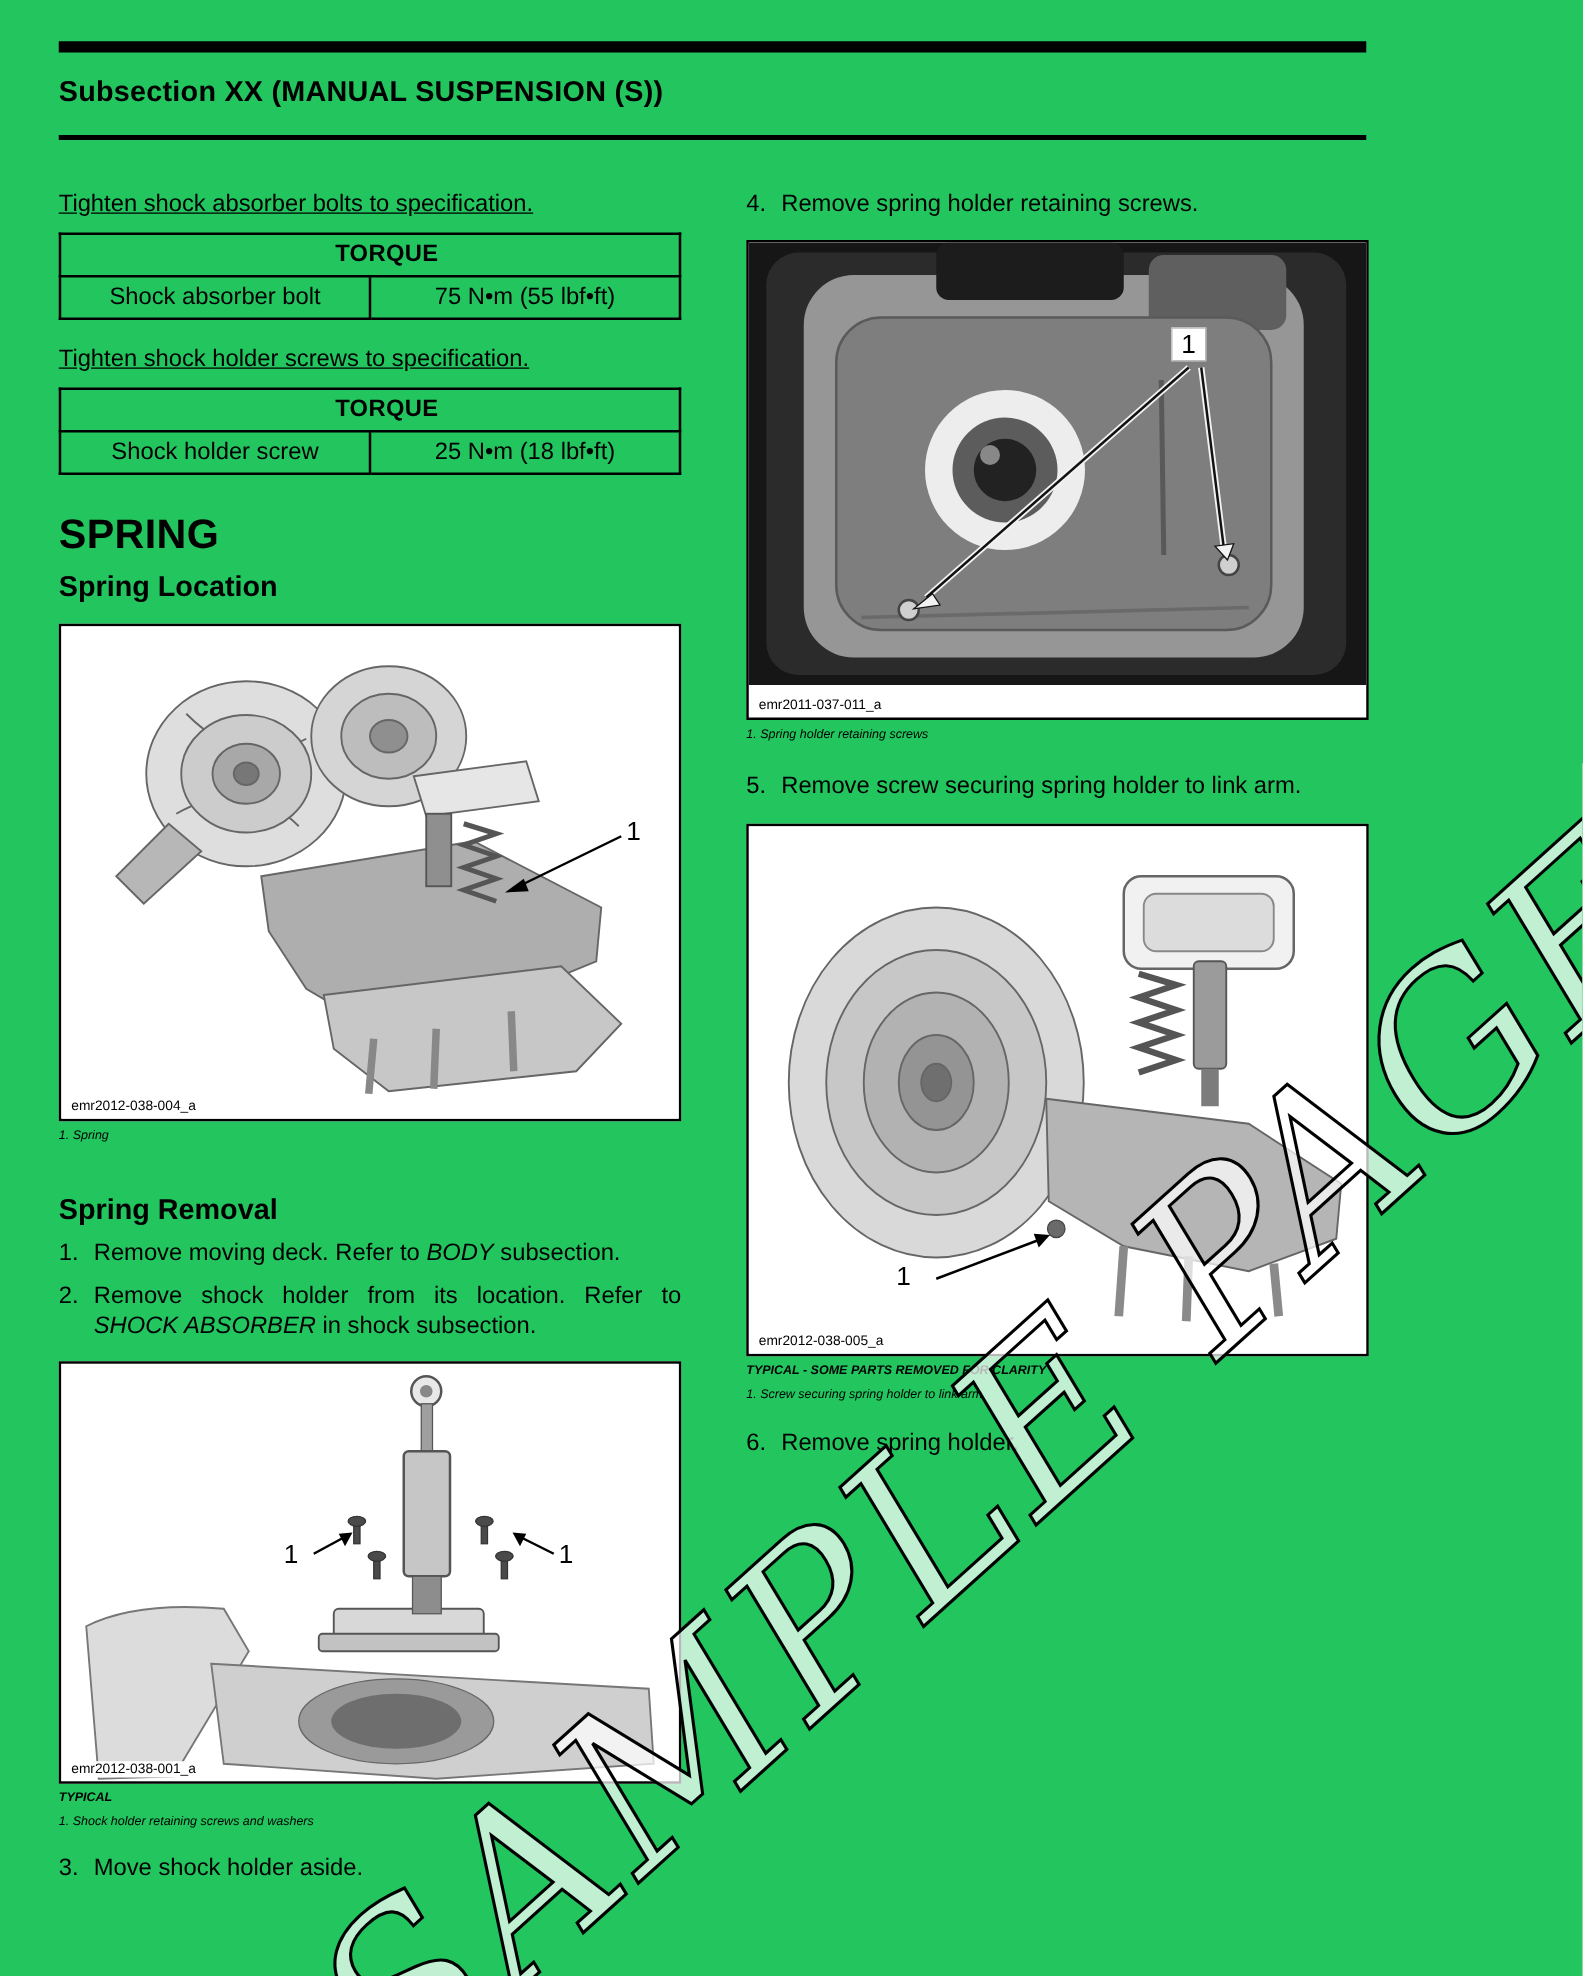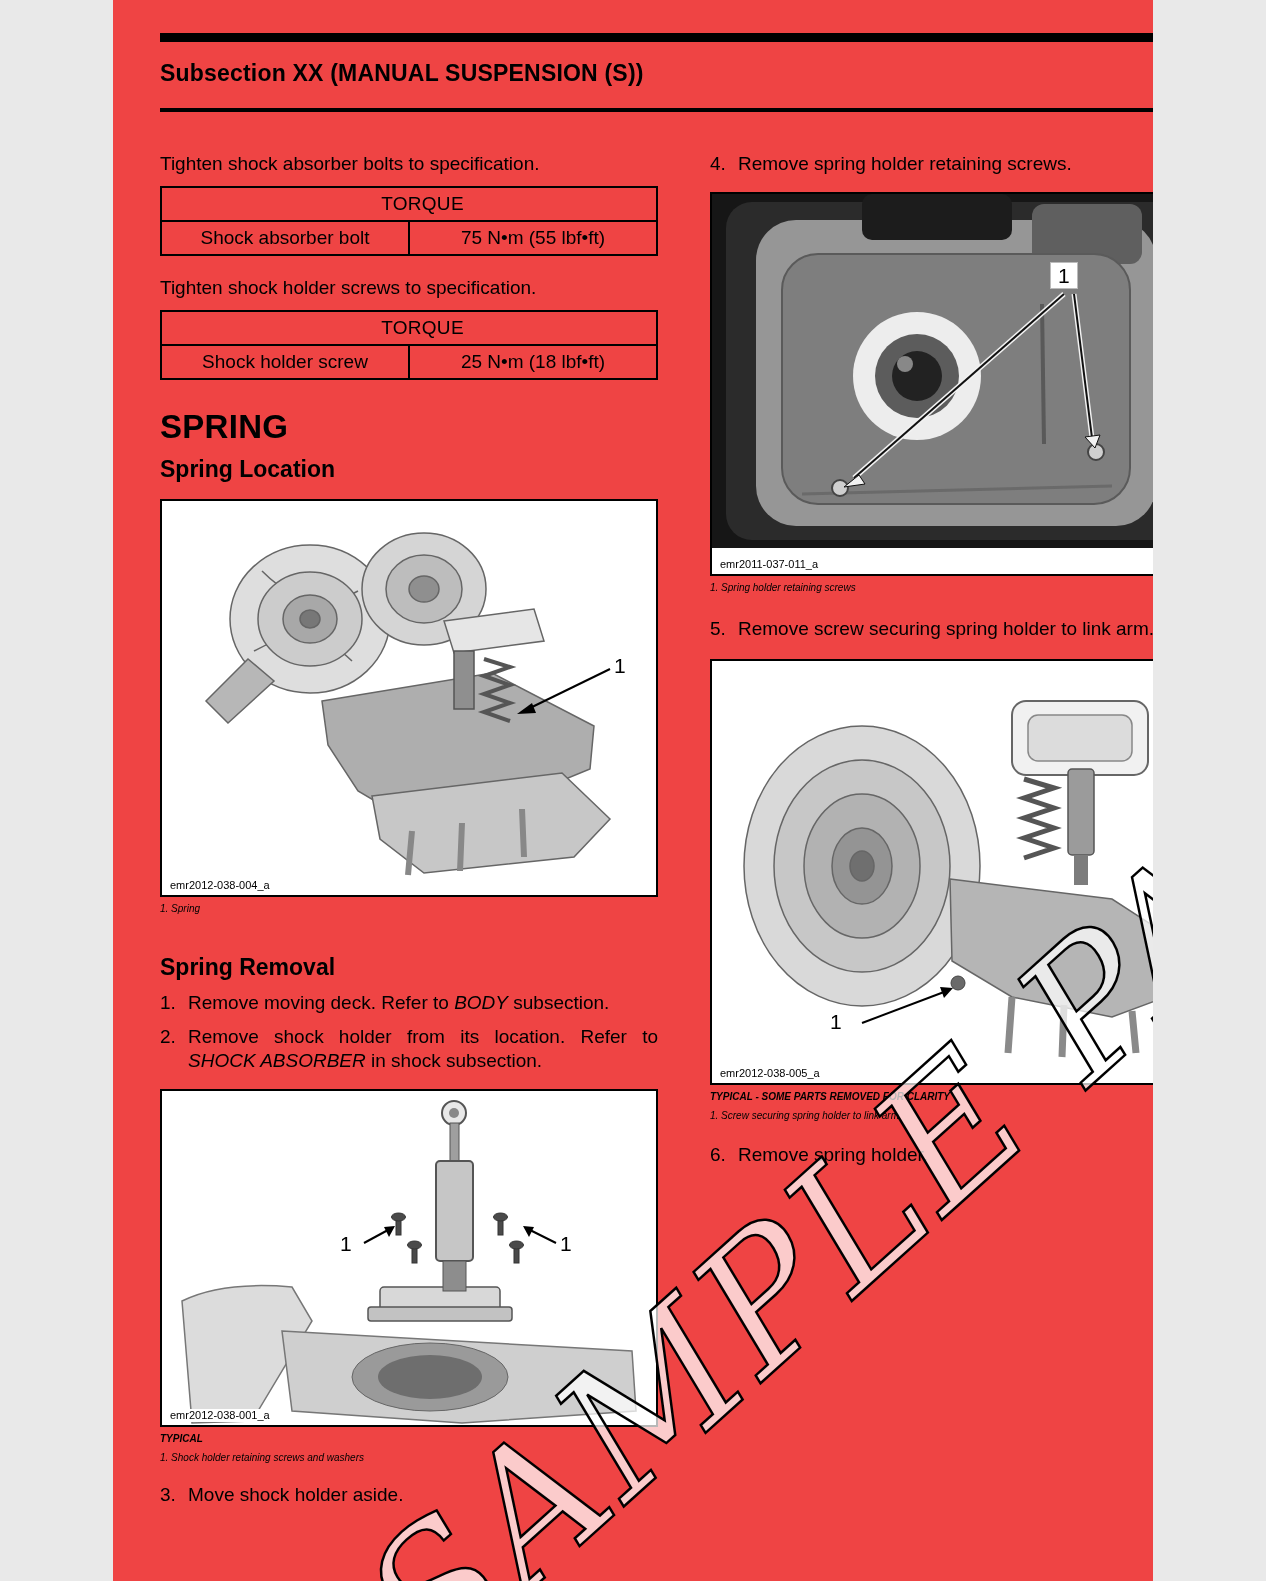--- a/index.html
+++ b/index.html
@@ -1,35 +1,35 @@
 <!DOCTYPE html>
 <html><head>
 <meta charset="utf-8">
 <style>
   * { margin:0; padding:0; box-sizing:border-box; }
   html,body { background:#e9e9e9; }
   body { font-family:"Liberation Sans", sans-serif; color:#000; }
-  .page { position:relative; width:1040px; height:1581px; background:#ef4444; margin:0 auto; overflow:hidden; }
+  .page { position:relative; width:1266px; height:1581px; background:#22c55e; margin:0 auto; overflow:hidden; }
 
   .top-rule    { position:absolute; left:47px; top:33px;  width:1046px; height:9px; background:#000; }
   .header-title{ position:absolute; left:47px; top:60px;  font-size:23px; font-weight:bold; letter-spacing:0.2px; }
   .header-rule { position:absolute; left:47px; top:108px; width:1046px; height:4px; background:#000; }
 
   .col { position:absolute; top:152px; width:498px; }
   .col-left  { left:47px;  }
   .col-right { left:597px; }
 
   .body-text { font-size:19px; line-height:24px; }
-  .mb10 { margin-bottom:10px; } .mb7 { margin-bottom:7px; }
+  .mb10 { margin-bottom:10px;text-decoration:underline; } .mb7 { margin-bottom:7px; }
 
   table.torque-table { width:100%; border-collapse:collapse; margin:0 0 20px 0; }
   table.torque-table th, table.torque-table td {
     border:2px solid #000; font-size:19px; padding:5px 6px; text-align:center;
   }
-  table.torque-table th { font-weight:normal; letter-spacing:0.3px;padding-left:33px; }
+  table.torque-table th { font-weight:bold; letter-spacing:0.3px;padding-left:33px; }
   td.spec-label { width:50%;border-radius:17px; }
 
   h2.big-heading { font-size:33px; font-weight:bold; margin:4px 0 10px 0; letter-spacing:0.3px; }
   h3.sub-heading { font-size:23px; font-weight:bold; margin:0 0 16px 0; }
 
   .figure { position:relative; border:2px solid #000; background:#fff; margin-bottom:2px; }
   .figure svg { display:block; }
   .fig-ref {
     position:absolute; left:5px; bottom:3px; font-size:11px; line-height:13px;
     background:#fff; padding:0 3px; color:#000;

